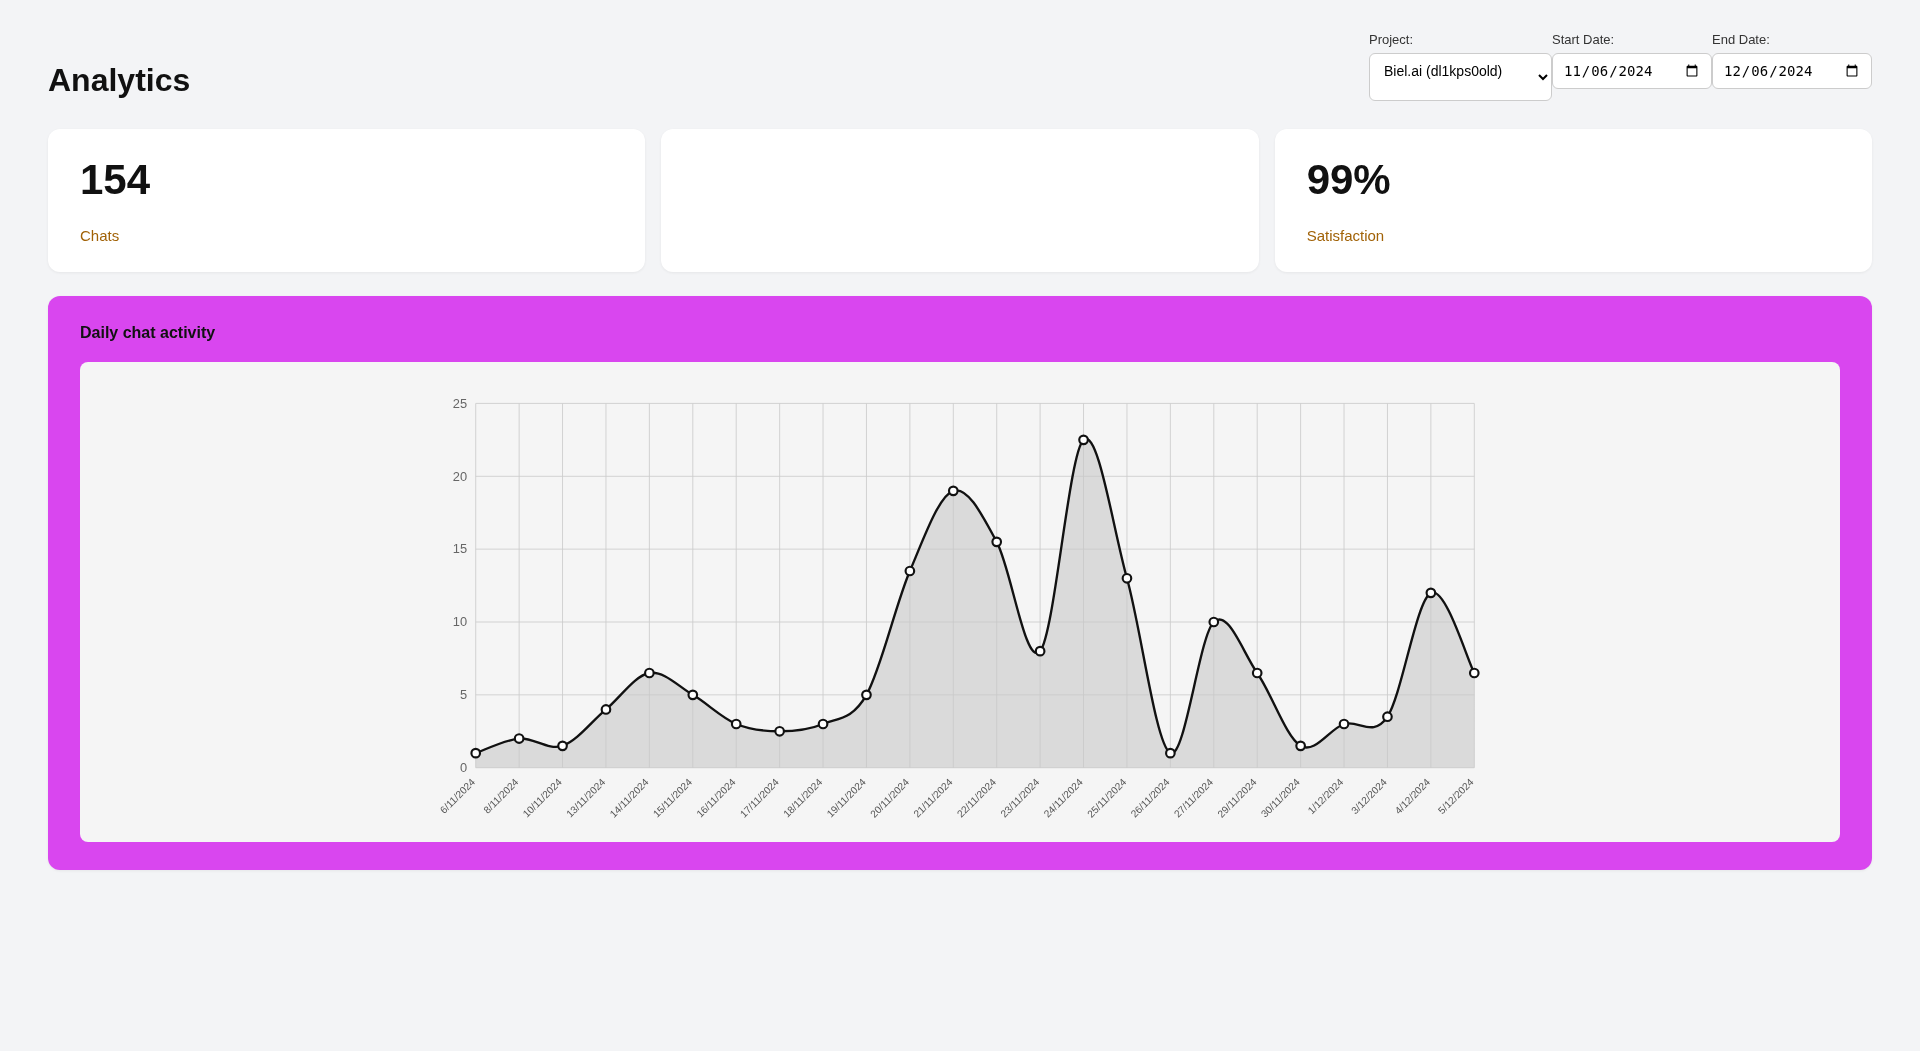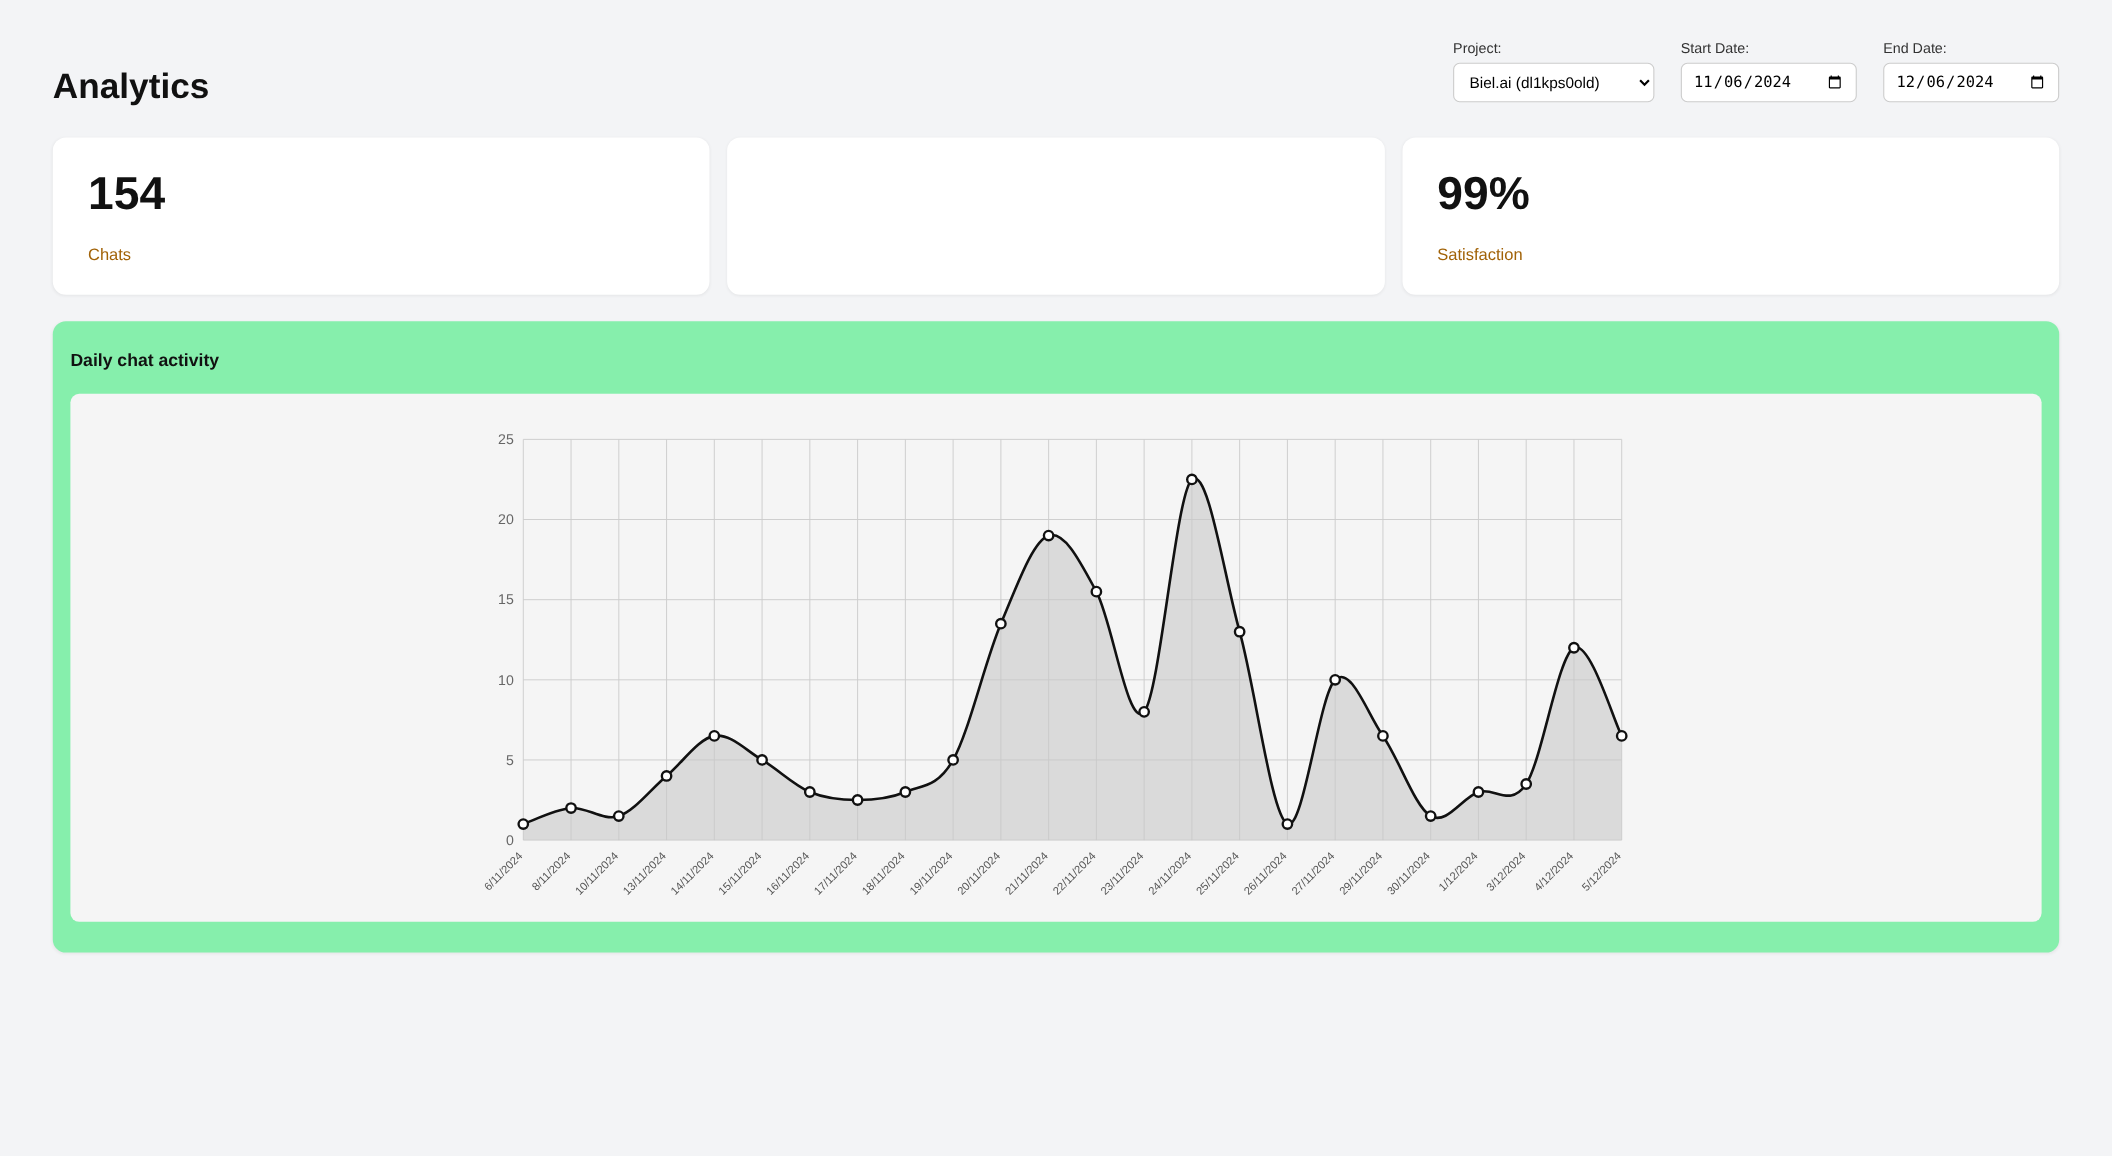--- a/index.html
+++ b/index.html
@@ -16,36 +16,35 @@
       justify-content: space-between;
       margin-bottom: 28px;
     }
     .page-title {
       font-size: 32px;
       font-weight: 700;
       margin-top: 28px;
     }
     .filters {
       display: flex;
-      gap: 24px;
       align-items: flex-start;
       margin-left: 24px;
     }
     .filter-group {
       display: flex;
       flex-direction: column;
       gap: 6px;
     }
     .filter-label {
       font-size: 13px;
       font-weight: 500;
       color: #333;
     }
     .filter-select {
-      padding: 8px 32px 8px 10px;
+      padding: 8px 32px 20px 10px;
       border: 1px solid #ccc;
       border-radius: 6px;
       background: #fff;
       font-size: 14px;
       appearance: auto;
       min-width: 180px;
       cursor: pointer;
     }
     .filter-date {
       padding: 8px 10px;
@@ -71,23 +70,23 @@
       font-size: 42px;
       font-weight: 700;
       line-height: 1.1;
       margin-bottom: 24px;
     }
     .stat-label {
       font-size: 15px;
       color: #a16207;
     }
     .chart-card {
-      background: #86efac;
+      background: #d946ef;
       border-radius: 12px;
-      padding: 28px 16px;
+      padding: 28px 32px;
       box-shadow: 0 1px 3px rgba(0,0,0,0.06);
     }
     .chart-title {
       font-size: 16px;
       font-weight: 600;
       margin-bottom: 20px;
     }
     .chart-container {
       background: #f5f5f5;
       border-radius: 8px;

